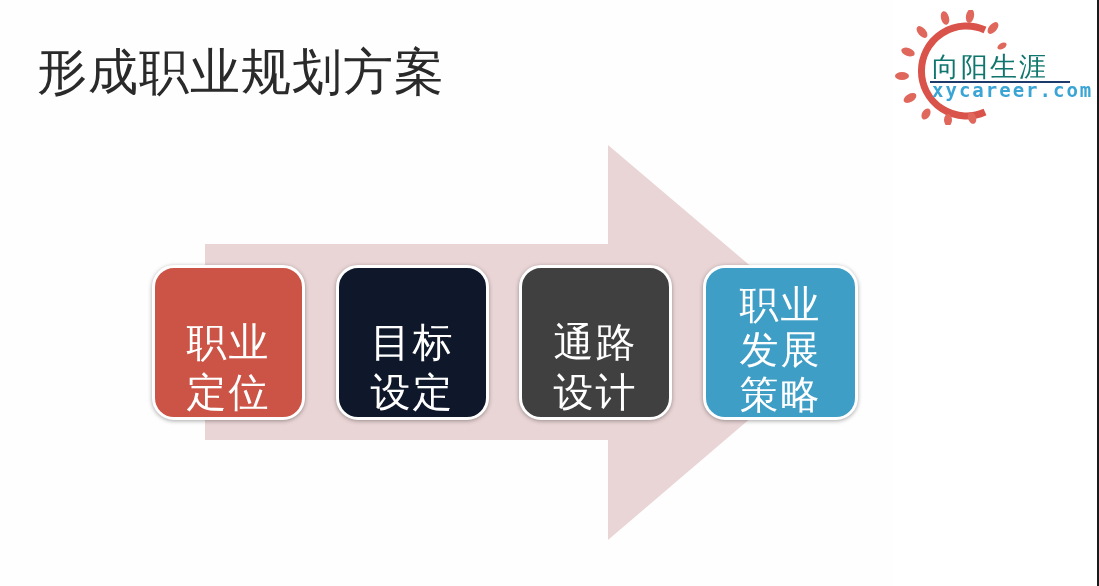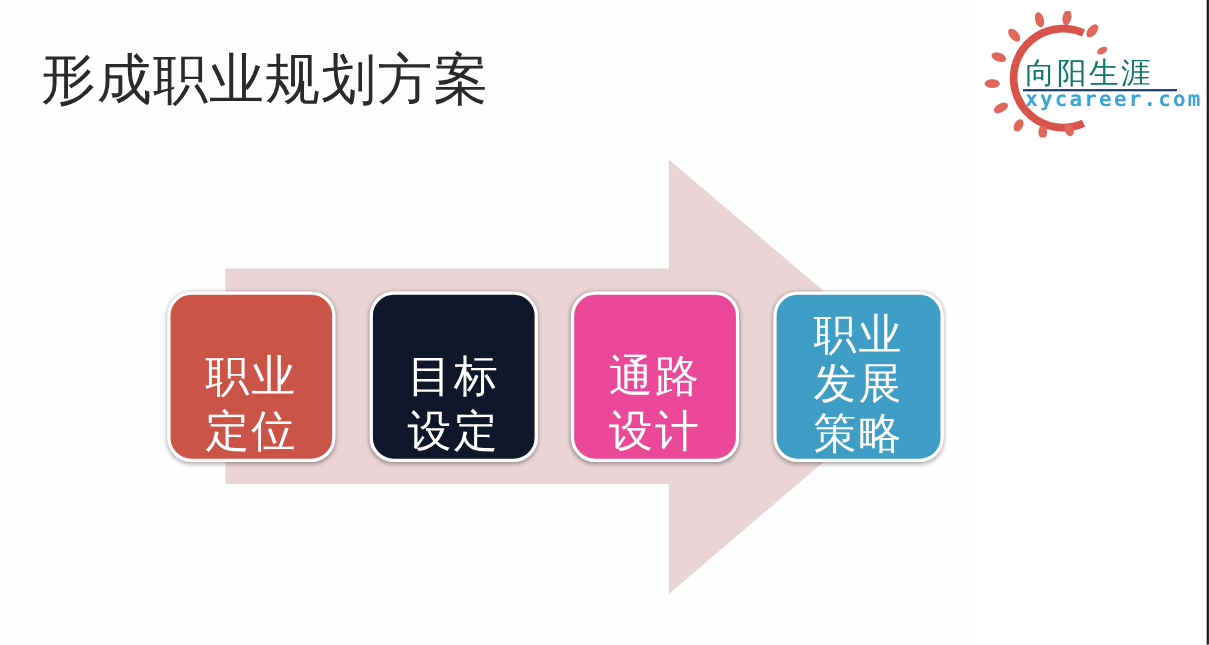--- a/index.html
+++ b/index.html
@@ -79,21 +79,21 @@
   </svg>
 
   <div class="step" style="left:152px; background:#cc5447;">
     <span class="step-label">职业
 定位</span>
   </div>
   <div class="step" style="left:336px; background:#0f172a;">
     <span class="step-label">目标
 设定</span>
   </div>
-  <div class="step" style="left:519px; background:#ec4899;">
+  <div class="step" style="left:519px; background:#404040;">
     <span class="step-label">通路
 设计</span>
   </div>
   <div class="step" style="left:703px; width:155px; background:#3e9ec6;">
     <span class="step-label three">职业
 发展
 策略</span>
   </div>
 
 </div>

